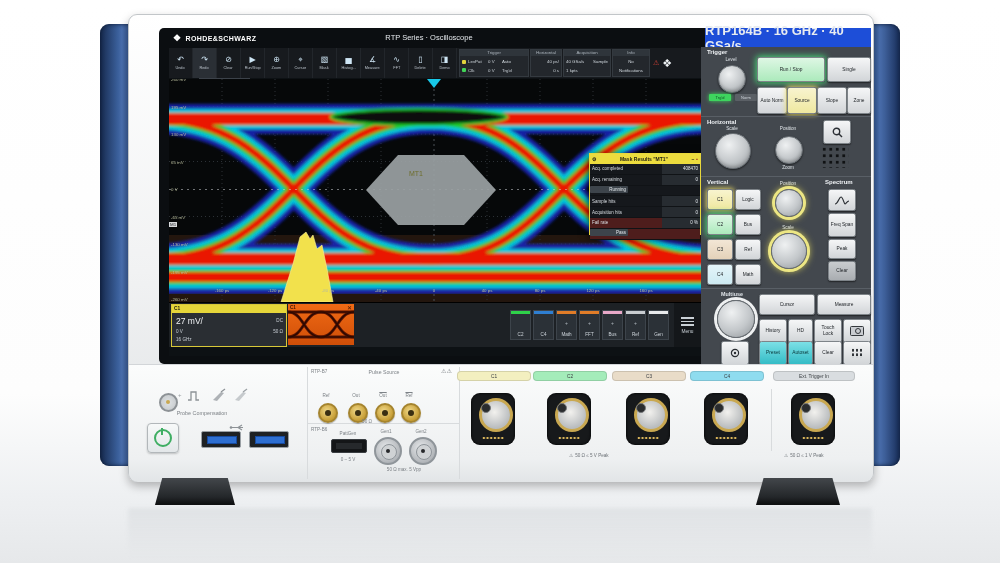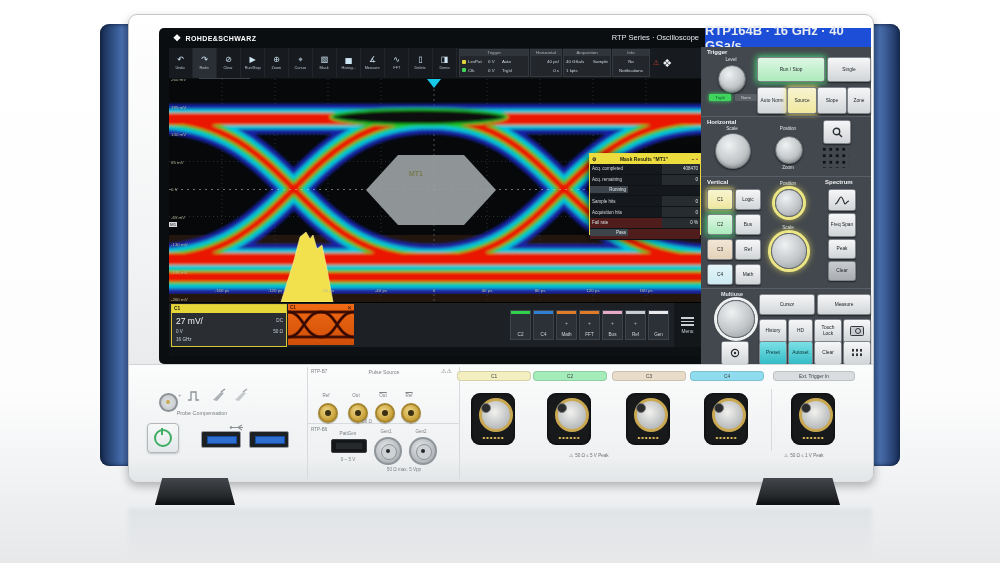--- a/index.html
+++ b/index.html
@@ -12,21 +12,21 @@
     background:linear-gradient(90deg,#16294d,#3a5f9a 42%,#4a6fae 52%,#1c3360 95%);box-shadow:inset 0 0 4px #0d1b33}
   #body{position:absolute;left:128px;top:14px;width:744px;height:466px;border-radius:9px;
     background:linear-gradient(#ffffff,#f1f2f3 55%,#dfe2e4);border:1px solid #c2c6c9;box-shadow:0 4px 10px rgba(0,0,0,.28)}
   .foot{position:absolute;height:27px;background:linear-gradient(#43474b,#24272a 70%,#0c0d0e);clip-path:polygon(9% 0,91% 0,100% 100%,0 100%)}
   #reflect{position:absolute;left:128px;top:508px;width:744px;height:50px;opacity:.35;filter:blur(2px);
     background:linear-gradient(#caced2,rgba(255,255,255,0))}
   
   #bezel{position:absolute;left:30px;top:13px;width:712px;height:336px;background:#0b0e11;border-radius:5px}
   .brand{position:absolute;left:14px;top:5px;color:#fff;font-size:7px;font-weight:bold;letter-spacing:.4px;display:flex;align-items:center;gap:4px}
   .rs-diamond{font-size:9px;color:#fff}
-  .series-line{position:absolute;left:0;top:5px;width:540px;text-align:right;color:#e3e7eb;font-size:7.5px}
+  .series-line{position:absolute;left:0;top:5px;width:540px;text-align:center;color:#e3e7eb;font-size:7.5px}
   #model-badge{position:absolute;left:546px;top:0;width:166px;height:19px;background:#1d4ed8;border-bottom:1px solid #1d2227;
     display:flex;align-items:center;justify-content:center;color:#e8ecf0;font-size:13px;font-weight:bold}
   #screen{position:absolute;left:10px;top:20px;width:532px;height:308px;background:#0d1114}
   
   #toolbar{position:absolute;left:0;top:0;width:532px;height:30px;background:#171a1e;display:flex}
   #toolbar-items{display:flex}
   .tbtn{width:23px;height:30px;display:flex;flex-direction:column;align-items:center;justify-content:center;gap:1px;border-right:1px solid #22262b}
   .tbtn .ic{font-size:8px;color:#cfe6f5;line-height:8px}
   .tbtn .lb{font-size:4.2px;color:#b9c1c9;white-space:nowrap;transform:scale(.92)}
   .tbtn.active{background:#2a2f35}

